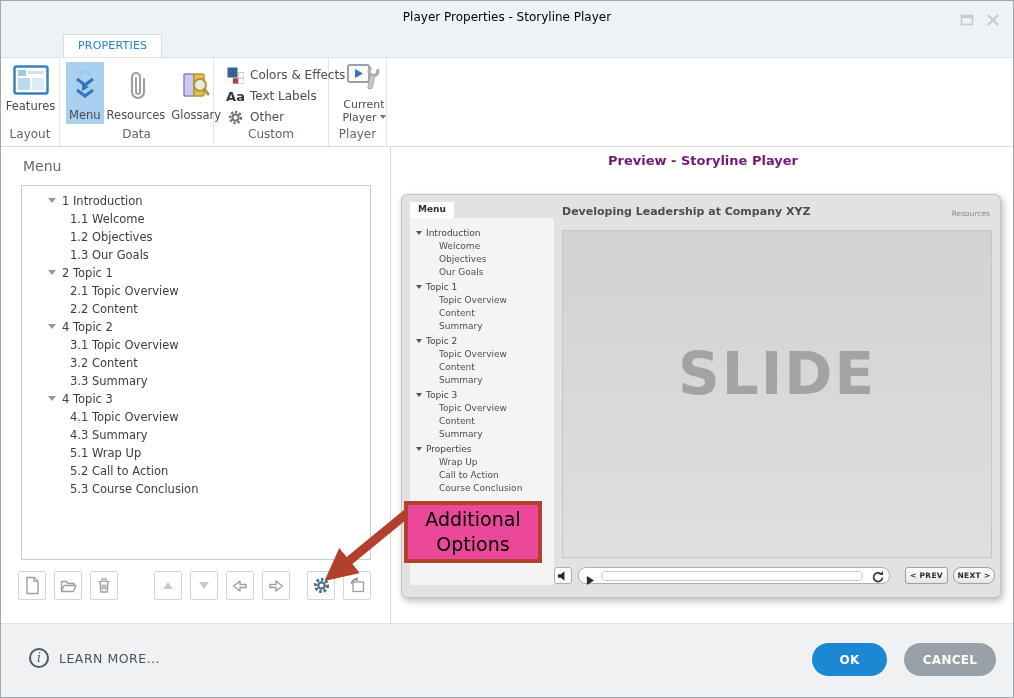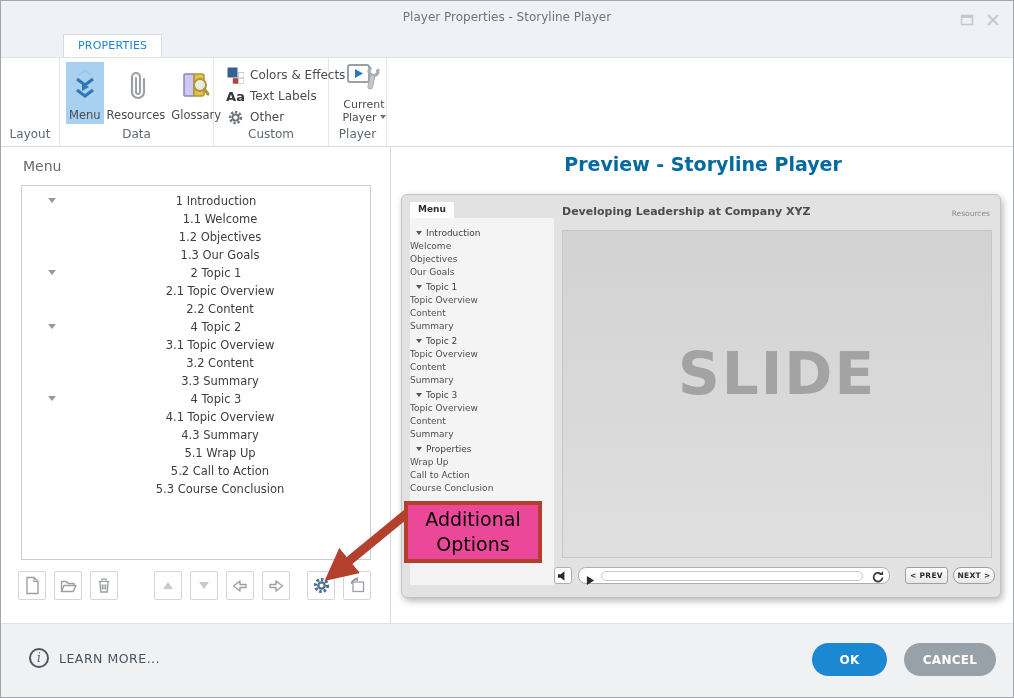--- a/index.html
+++ b/index.html
@@ -1,21 +1,21 @@
 <!DOCTYPE html>
 <html><head>
 <meta charset="utf-8">
 <style>
   html,body{margin:0;padding:0;background:#fff;}
   body{font-family:"DejaVu Sans","Liberation Sans",sans-serif;-webkit-font-smoothing:antialiased;}
   .dialog{position:relative;width:1014px;height:698px;box-sizing:border-box;border:1px solid #a3a7ab;background:#fff;overflow:hidden;}
 
   
   .titlebar{position:absolute;left:0;top:0;width:100%;height:56px;background:#eef1f5;}
-  .window-title{position:absolute;left:0;right:0;top:9px;text-align:center;font-size:12px;color:#737373;}
+  .window-title{position:absolute;left:0;right:0;top:9px;text-align:center;font-size:12px;color:#000000;}
   .win-btn{position:absolute;top:11px;width:16px;height:16px;cursor:pointer;}
   .win-btn.restore{right:38px;}
   .win-btn.close{right:12px;}
   .tab-properties{position:absolute;left:62px;top:33px;height:23px;z-index:3;box-sizing:border-box;
     background:#fff;border:1px solid #d5dbe1;border-bottom:none;padding:4px 14px 0 14px;
     font-size:11px;color:#1e82d2;letter-spacing:.2px;cursor:pointer;}
 
   
   .ribbon{position:absolute;left:0;top:56px;width:100%;height:90px;background:#fff;border-top:1px solid #dde2e7;border-bottom:1px solid #d7dce0;box-sizing:border-box;}
   .rgroup{position:absolute;top:0;height:88px;border-right:1px solid #e3e7eb;box-sizing:border-box;}
@@ -37,39 +37,39 @@
   .custom-row .cicon{width:17px;height:17px;margin-right:6px;display:flex;align-items:center;justify-content:center;}
   .custom-row .rlabel{font-size:12px;}
   .aa-glyph{font-size:13px;font-weight:bold;color:#33393f;}
   .btn-current{position:absolute;left:8px;top:4px;width:54px;height:66px;}
   .cp-label{font-size:11px;color:#474d52;text-align:center;line-height:13px;width:50px;}
   .dd-arrow{display:inline-block;width:0;height:0;border-left:3.5px solid transparent;border-right:3.5px solid transparent;border-top:4px solid #6b7278;margin-left:3px;vertical-align:2px;}
 
   
   .main-left{position:absolute;left:0;top:146px;width:390px;height:476px;border-right:1px solid #dadada;box-sizing:border-box;background:#fff;}
   .menu-heading{position:absolute;left:22px;top:11px;font-size:14px;color:#696969;}
-  .tree-box{position:absolute;left:20px;top:38px;width:350px;height:375px;box-sizing:border-box;border:1px solid #c9cdd1;background:#fff;padding-top:6px;overflow:hidden;text-align:center;}
+  .tree-box{position:absolute;left:20px;top:38px;width:350px;height:375px;box-sizing:border-box;border:1px solid #c9cdd1;background:#fff;padding-top:6px;overflow:hidden;}
   .tree-item{position:relative;line-height:18px;font-size:11.5px;color:#3d3d3d;padding-left:48px;cursor:pointer;white-space:nowrap;}
   .tree-item[data-level="0"]{padding-left:40px;}
   .tree-item .t-arrow{position:absolute;left:26px;top:6px;width:0;height:0;border-left:4px solid transparent;border-right:4px solid transparent;border-top:5px solid #97999c;}
 
   .toolbar{position:absolute;left:17px;top:424px;display:flex;}
   .tbtn{width:28px;height:29px;box-sizing:border-box;border:1px solid #d2d5d9;background:#fff;border-radius:2px;
     display:flex;align-items:center;justify-content:center;cursor:pointer;}
   .sp8{width:8px;} .sp36{width:36px;} .sp17{width:17px;}
   .tri-up{width:0;height:0;border-left:5px solid transparent;border-right:5px solid transparent;border-bottom:7px solid #c6cacd;}
   .tri-down{width:0;height:0;border-left:5px solid transparent;border-right:5px solid transparent;border-top:7px solid #c6cacd;}
 
   
   .main-right{position:absolute;left:390px;top:146px;width:624px;height:476px;background:#fff;}
-  .preview-heading{position:absolute;left:0;right:0;top:6px;text-align:center;font-size:19px;font-weight:700;color:#0369a1;}
+  .preview-heading{position:absolute;left:0;right:0;top:6px;text-align:center;font-size:13px;font-weight:700;color:#701a75;}
   .player{position:absolute;left:10px;top:47px;width:600px;height:404px;background:#e2e2e2;border:1px solid #c3c3c3;border-radius:6px;box-sizing:border-box;box-shadow:2px 3px 7px rgba(0,0,0,.28);}
   .pmenu-tab{position:absolute;left:8px;top:7px;height:16px;background:#fff;border-radius:2px 2px 0 0;padding:2px 8px 0 8px;box-sizing:border-box;font-size:9px;font-weight:700;color:#2e2e2e;cursor:pointer;}
   .psidebar{position:absolute;left:8px;top:23px;width:144px;height:367px;background:#f4f4f4;border-radius:0 2px 2px 2px;padding-top:7px;box-sizing:border-box;}
-  .ptree-item{position:relative;line-height:13px;font-size:9px;color:#4f4f4f;cursor:pointer;white-space:nowrap;}
+  .ptree-item{position:relative;line-height:13px;font-size:9px;color:#4f4f4f;padding-left:29px;cursor:pointer;white-space:nowrap;}
   .ptree-item[data-level="0"]{padding-left:16px;margin-top:2px;color:#3f3f3f;}
   .ptree-item .t-arrow{position:absolute;left:6px;top:4px;width:0;height:0;border-left:3px solid transparent;border-right:3px solid transparent;border-top:4px solid #555;}
   .course-title{position:absolute;left:160px;top:10px;font-size:11px;font-weight:700;color:#4c4c4c;}
   .presources{position:absolute;right:10px;top:14px;font-size:7.5px;color:#8c8c8c;cursor:pointer;}
   .pslide{position:absolute;left:160px;top:35px;width:430px;height:328px;background:linear-gradient(#d2d2d2,#dfdfdf);border:1px solid #c6c6c6;box-sizing:border-box;display:flex;align-items:center;justify-content:center;}
   .slide-word{font-size:58px;font-weight:700;color:#a3a3a3;letter-spacing:2px;margin-top:-40px;}
   .pc-btn{position:absolute;box-sizing:border-box;background:#fff;border:1px solid #aeaeae;cursor:pointer;}
   .pc-volume{left:152px;top:372px;width:18px;height:17px;border-radius:3px;display:flex;align-items:center;justify-content:center;}
   .pc-seekwrap{left:176px;top:372px;width:312px;height:17px;border-radius:8px;}
   .pc-play{position:absolute;left:7px;top:3px;cursor:pointer;}
@@ -113,20 +113,32 @@
     <div class="win-btn close">
       <svg width="16" height="16" viewBox="0 0 16 16">
           <path d="M3 3 L13 13 M13 3 L3 13" stroke="#c7cacd" stroke-width="2.2"></path>
         </svg>
     </div>
     <div class="tab-properties">PROPERTIES</div>
   </div>
 
   <div class="ribbon">
     <div class="rgroup g-layout">
+      <div class="rbtn btn-features">
+        <span class="ricon">
+          <svg width="36" height="30" viewBox="0 0 36 30">
+              <rect x="1.5" y="1.5" width="33" height="27" rx="2" fill="#fff" stroke="#3a80c0" stroke-width="2.5"></rect>
+              <rect x="5" y="5" width="8" height="6" fill="#9fc7e6"></rect>
+              <rect x="15" y="6" width="16" height="3" fill="#cfe3f2"></rect>
+              <rect x="5" y="13" width="12" height="12" fill="#bcd9ee"></rect>
+              <rect x="19" y="13" width="12" height="12" fill="#dcecf7"></rect>
+            </svg>
+        </span>
+        <span class="rlabel">Features</span>
+      </div>
       <div class="rg-label">Layout</div>
     </div>
 
     <div class="rgroup g-data">
       <div class="data-row">
         <div class="big-btn btn-menu">
           <span class="ricon">
             <svg width="26" height="36" viewBox="0 0 26 36">
                 <path d="M7 7 L13 2.5 L19 7" stroke="#9ec7e8" stroke-width="2.6" fill="none"></path>
                 <path d="M5 11 L13 17 L21 11" stroke="#2e77b8" stroke-width="3" fill="none"></path>

